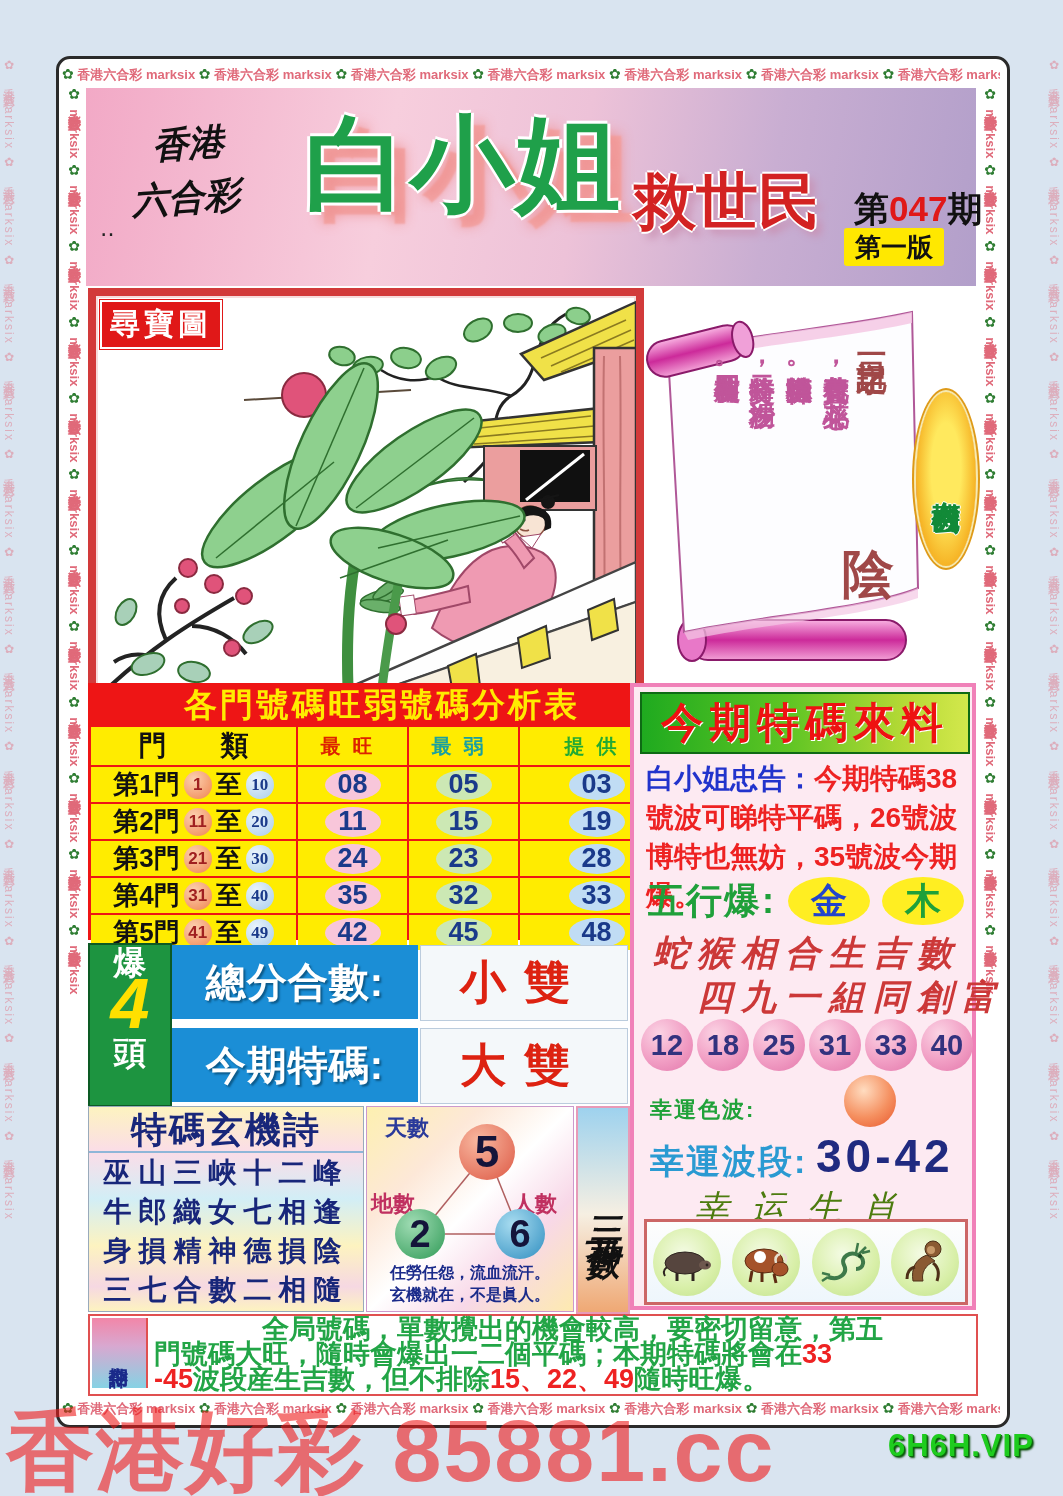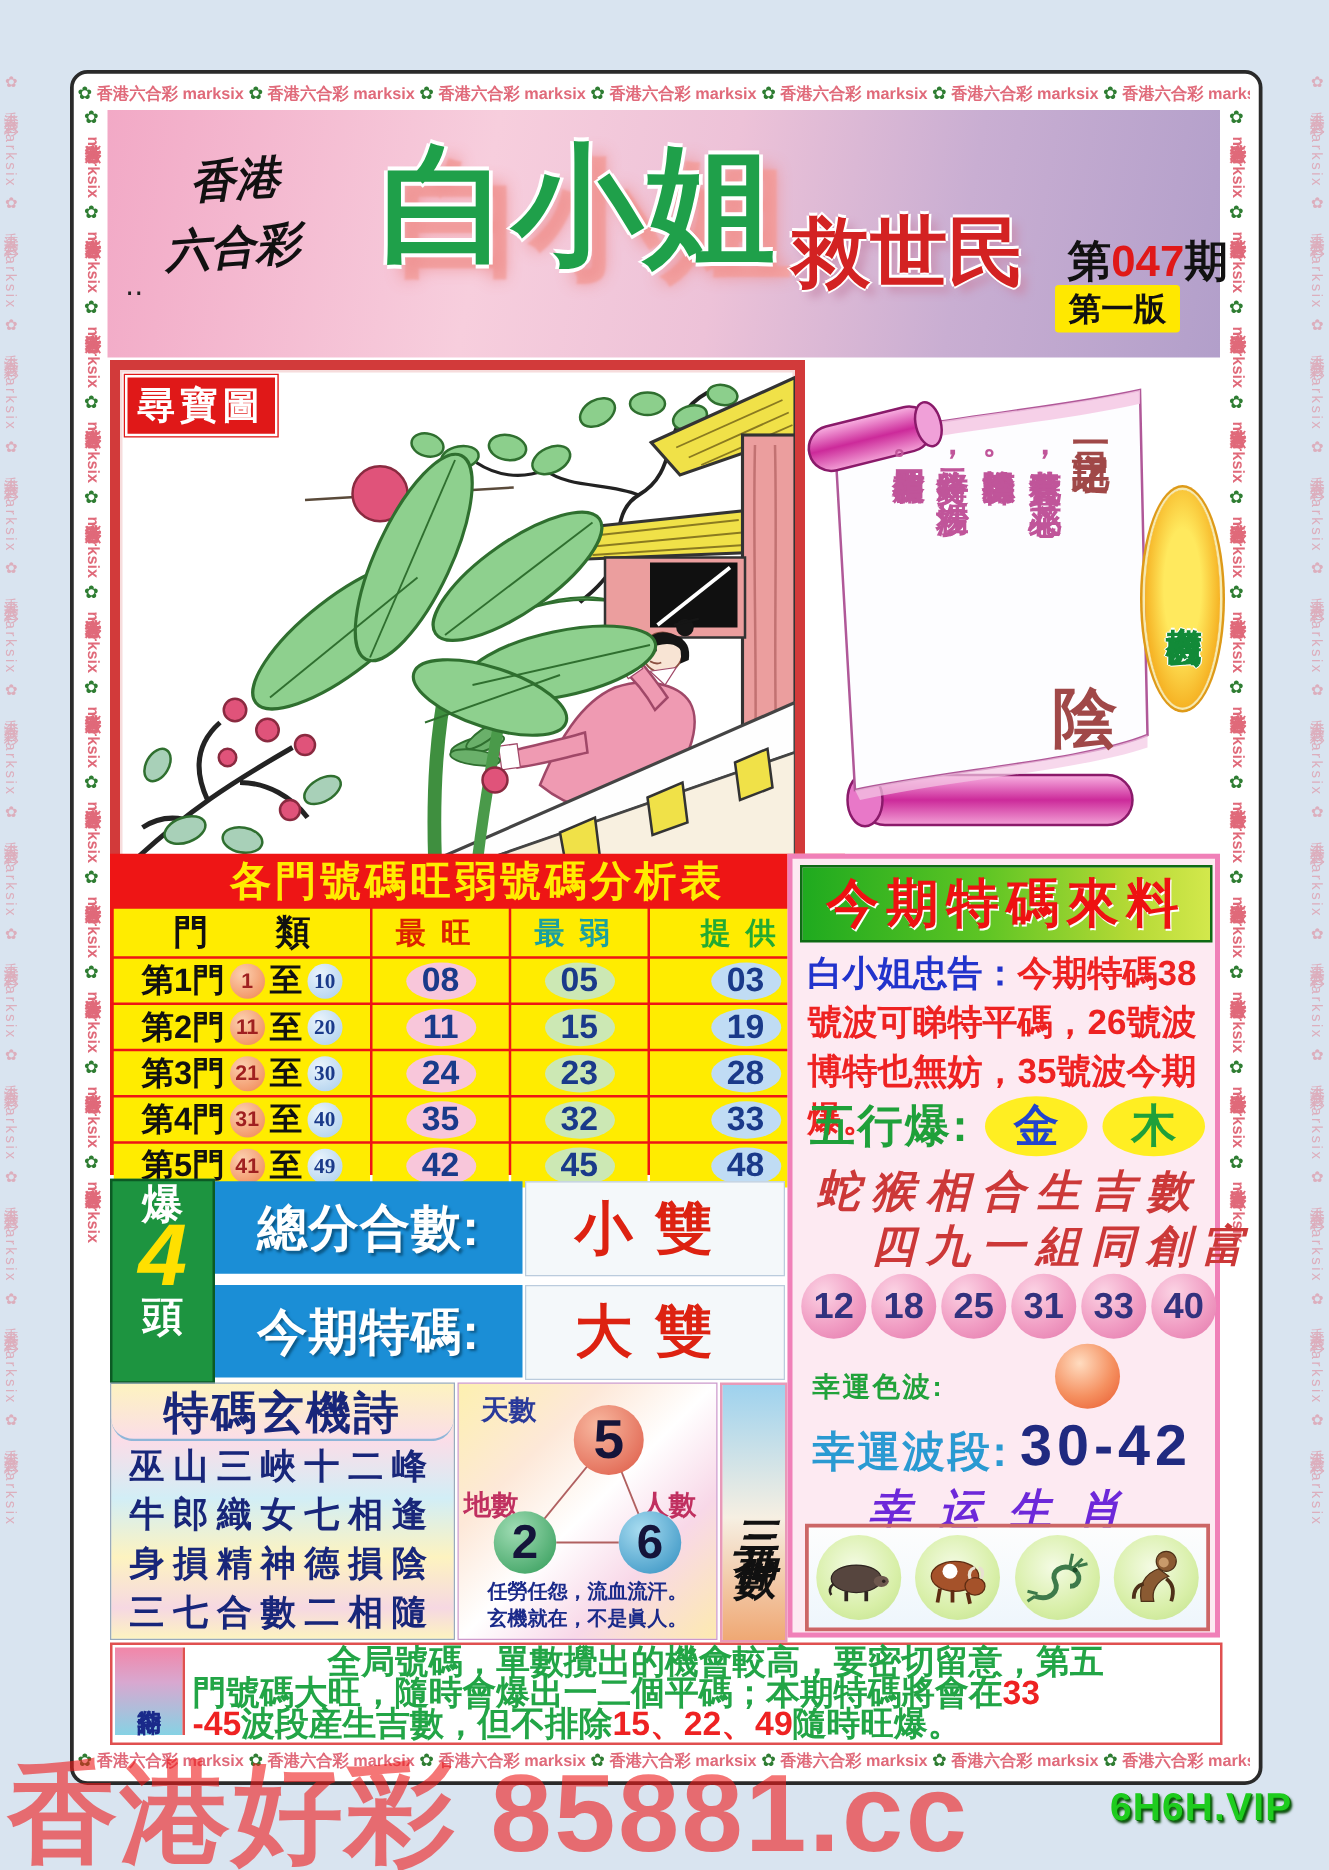--- a/index.html
+++ b/index.html
@@ -58,21 +58,21 @@
     text-shadow:-1px 0 0 #fff,1px 0 0 #fff,0 -1px 0 #fff,0 1px 0 #fff;}
 
   
   #analysis{left:88px;top:683px;width:588px;height:257px;background:#ee1515;}
   #an-title{height:44px;line-height:44px;text-align:center;color:#ffec00;font-size:33px;font-weight:bold;letter-spacing:3px;}
   #an-grid{position:absolute;left:3px;top:44px;right:3px;bottom:3px;display:grid;
     grid-template-columns:205px 109px 109px 1fr;grid-auto-rows:1fr;gap:2px;background:#ee1515;}
   #an-grid .cell{background:#ffec00;display:flex;align-items:center;justify-content:center;gap:4px;}
   .hdr-gate{color:#111;font-size:28px;font-weight:bold;word-spacing:46px;}
   .hdr-wang{color:#dd2200;} .hdr-weak{color:#1aa0a0;} .hdr-offer{color:#22aa33;}
-  .hdr{font-size:24px;font-weight:bold;letter-spacing:12px;}
+  .hdr{font-size:20px;font-weight:bold;letter-spacing:12px;}
   .gate-name{font-size:26px;font-weight:bold;color:#111;}
   .zhi{font-size:26px;font-weight:bold;color:#111;}
   .c-or,.c-bl{width:28px;height:28px;border-radius:50%;display:inline-flex;align-items:center;justify-content:center;
     font-size:17px;font-weight:bold;}
   .c-or{background:radial-gradient(circle at 35% 30%,#fcd0b0,#ef8450);color:#a02020;}
   .c-bl{background:radial-gradient(circle at 35% 30%,#eaf4fc,#a9cdec);color:#1a3a8a;font-family:Liberation Serif, serif;}
   .val{width:56px;height:30px;border-radius:50%;display:inline-flex;align-items:center;justify-content:center;
     font-size:27px;font-weight:bold;color:#1a3a8a;}
   .vp{background:#f8c6da;} .vg{background:#cce8b4;} .vb{background:#c0dcf4;}
 
@@ -86,21 +86,21 @@
     text-shadow:2px 2px 2px #0c5a8a;}
   .tot-val{position:absolute;background:#f4f8fa;color:#dd2211;font-size:46px;font-weight:bold;
     display:flex;align-items:center;justify-content:center;letter-spacing:18px;border:1px solid #bcd;}
   #tl1{left:172px;top:945px;width:246px;height:74px;} #tv1{left:420px;top:945px;width:206px;height:74px;}
   #tl2{left:172px;top:1028px;width:246px;height:74px;} #tv2{left:420px;top:1028px;width:206px;height:74px;}
 
   
   #mystery{left:88px;top:1106px;width:274px;height:204px;border:1px solid #9ab;
     background:linear-gradient(180deg,#fdf3c0 0%,#fbdde8 22%,#d2eef6 45%,#fdf3c0 68%,#f6d8e2 88%,#fdf3c0 100%);}
   #my-title{height:44px;line-height:46px;text-align:center;font-size:36px;font-weight:bold;color:#18267a;letter-spacing:2px;
-    border-bottom:2px solid #8fb6d8;border-radius:18px;}
+    border-bottom:2px solid #8fb6d8;}
   .my-line{height:39px;line-height:40px;text-align:center;font-size:28px;font-weight:bold;color:#18267a;letter-spacing:7px;}
 
   
   #tri{left:366px;top:1106px;width:206px;height:204px;border:1px solid #c9c;
     background:linear-gradient(135deg,#fdf0b0,#fde8d8 28%,#ffffff 50%,#f8d8e8 72%,#fdeab0);}
   #tri svg{position:absolute;left:0;top:0;}
   .tri-lab{position:absolute;font-size:22px;font-weight:bold;}
   #lab-tian{left:18px;top:6px;color:#2a3a9a;}
   #lab-di{left:4px;top:82px;color:#c03060;}
   #lab-ren{left:146px;top:82px;color:#c03060;}
@@ -138,22 +138,22 @@
     font-size:35px;letter-spacing:9px;white-space:nowrap;}
   #cal1{top:243px;} #cal2{top:287px;padding-left:44px;}
   #balls{position:absolute;left:7px;top:332px;width:332px;display:flex;justify-content:space-between;}
   .ball{width:52px;height:52px;border-radius:50%;display:flex;align-items:center;justify-content:center;
     background:radial-gradient(circle at 35% 28%,#fbd3e4,#f19ec4 55%,#e377ab);color:#32327e;font-size:29px;font-weight:bold;}
   #lucky-color{position:absolute;left:16px;top:408px;color:#21a23a;font-size:22px;font-weight:bold;letter-spacing:2px;}
   #color-ball{position:absolute;left:210px;top:388px;width:52px;height:52px;border-radius:50%;
     background:radial-gradient(circle at 38% 30%,#ffdcc0,#f59060 55%,#e8562c);}
   #lucky-range-label{position:absolute;left:16px;top:452px;color:#2a9ad2;font-size:34px;font-weight:bold;letter-spacing:2px;}
   #lucky-range{position:absolute;left:182px;top:442px;color:#202a80;font-size:46px;font-weight:bold;letter-spacing:4px;}
-  #zodiac-label{position:absolute;left:0;top:498px;width:346px;text-align:center;color:#6d28d9;
-    font-size:34px;font-weight:bold;font-style:italic;letter-spacing:22px;}
+  #zodiac-label{position:absolute;left:0;top:498px;width:346px;text-align:center;color:#4d7c0f;
+    font-size:34px;font-weight:normal;font-style:italic;letter-spacing:22px;}
   #zodiac-box{position:absolute;left:10px;top:532px;width:318px;height:80px;border:3px solid #cc6666;
     background:linear-gradient(180deg,#fdfdfd,#eef6fc);display:flex;align-items:center;justify-content:space-around;}
   .zod{width:68px;height:68px;border-radius:50%;
     background:radial-gradient(circle at 45% 38%,#f4fbe4,#d8efa8 60%,#bfe088);display:flex;align-items:center;justify-content:center;}
 
   
   #eval{left:88px;top:1314px;width:886px;height:78px;background:#fff;border:2px solid #e05050;}
   #eval-label{position:absolute;left:2px;top:2px;width:54px;height:70px;
     background:linear-gradient(180deg,#f286a8,#d8a8d0 40%,#86d2e4);border-right:2px solid #e05050;
     display:flex;align-items:center;justify-content:center;}

